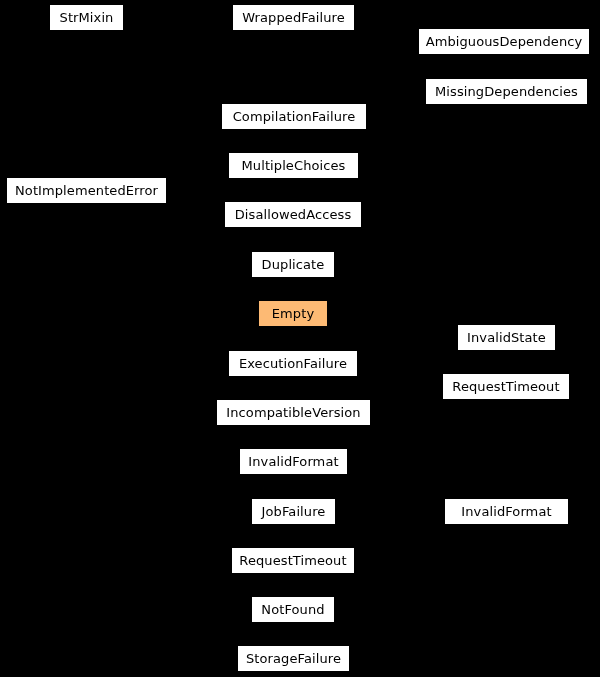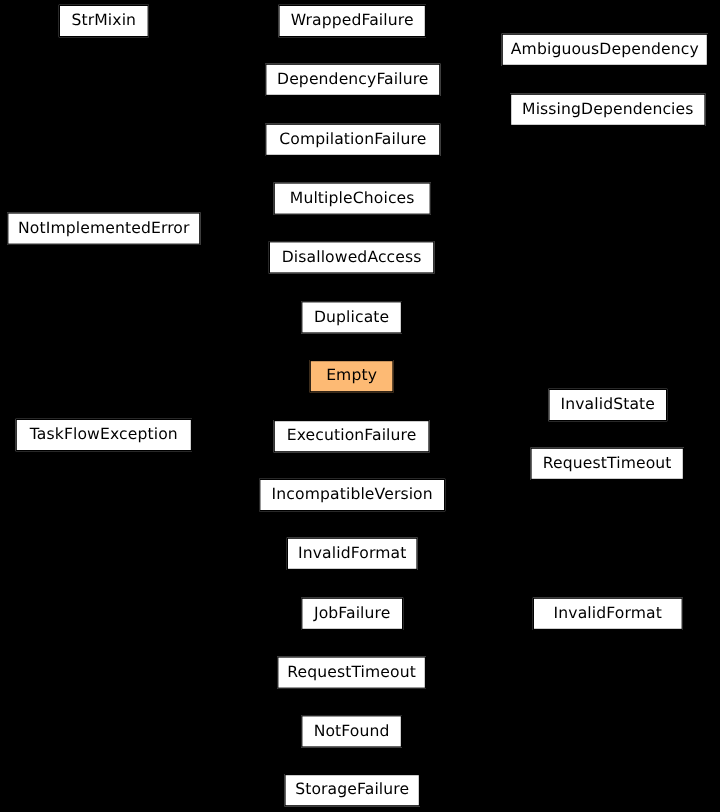--- a/index.html
+++ b/index.html
@@ -42,23 +42,20 @@
 <div id="diagram" style="width: 600px; height: 677px; background: rgb(0, 0, 0);">
     <div class="node" style="left: 49px; top: 4px; width: 75px; height: 27px; background: rgb(255, 255, 255); border-color: rgb(0, 0, 0); color: rgb(0, 0, 0);">
       <span class="node-label">StrMixin</span>
     </div>
     <div class="node" style="left: 232px; top: 4px; width: 123px; height: 27px; background: rgb(255, 255, 255); border-color: rgb(0, 0, 0); color: rgb(0, 0, 0);">
       <span class="node-label">WrappedFailure</span>
     </div>
     <div class="node" style="left: 418px; top: 28px; width: 172px; height: 27px; background: rgb(255, 255, 255); border-color: rgb(0, 0, 0); color: rgb(0, 0, 0);">
       <span class="node-label">AmbiguousDependency</span>
     </div>
-    <div class="node" style="left: 221px; top: 53px; width: 146px; height: 27px; background: rgb(255, 255, 255); border-color: rgb(0, 0, 0); color: rgb(0, 0, 0);">
-      <span class="node-label">DependencyFailure</span>
-    </div>
     <div class="node" style="left: 425px; top: 78px; width: 163px; height: 27px; background: rgb(255, 255, 255); border-color: rgb(0, 0, 0); color: rgb(0, 0, 0);">
       <span class="node-label">MissingDependencies</span>
     </div>
     <div class="node" style="left: 221px; top: 103px; width: 146px; height: 27px; background: rgb(255, 255, 255); border-color: rgb(0, 0, 0); color: rgb(0, 0, 0);">
       <span class="node-label">CompilationFailure</span>
     </div>
     <div class="node" style="left: 228px; top: 152px; width: 131px; height: 27px; background: rgb(255, 255, 255); border-color: rgb(0, 0, 0); color: rgb(0, 0, 0);">
       <span class="node-label">MultipleChoices</span>
     </div>
     <div class="node" style="left: 6px; top: 177px; width: 161px; height: 27px; background: rgb(255, 255, 255); border-color: rgb(0, 0, 0); color: rgb(0, 0, 0);">
@@ -68,23 +65,20 @@
       <span class="node-label">DisallowedAccess</span>
     </div>
     <div class="node" style="left: 251px; top: 251px; width: 84px; height: 27px; background: rgb(255, 255, 255); border-color: rgb(0, 0, 0); color: rgb(0, 0, 0);">
       <span class="node-label">Duplicate</span>
     </div>
     <div class="node" style="left: 258px; top: 300px; width: 70px; height: 27px; background: #fdba74; border-color: rgb(0, 0, 0); color: rgb(0, 0, 0);">
       <span class="node-label">Empty</span>
     </div>
     <div class="node" style="left: 457px; top: 324px; width: 99px; height: 27px; background: rgb(255, 255, 255); border-color: rgb(0, 0, 0); color: rgb(0, 0, 0);">
       <span class="node-label">InvalidState</span>
-    </div>
-    <div class="node" style="left: 13px; top: 349px; width: 147px; height: 27px; background: rgb(255, 255, 255); border-color: rgb(0, 0, 0); color: rgb(0, 0, 0);">
-      <span class="node-label">TaskFlowException</span>
     </div>
     <div class="node" style="left: 228px; top: 350px; width: 130px; height: 27px; background: rgb(255, 255, 255); border-color: rgb(0, 0, 0); color: rgb(0, 0, 0);">
       <span class="node-label">ExecutionFailure</span>
     </div>
     <div class="node" style="left: 442px; top: 373px; width: 128px; height: 27px; background: rgb(255, 255, 255); border-color: rgb(0, 0, 0); color: rgb(0, 0, 0);">
       <span class="node-label">RequestTimeout</span>
     </div>
     <div class="node" style="left: 216px; top: 399px; width: 155px; height: 27px; background: rgb(255, 255, 255); border-color: rgb(0, 0, 0); color: rgb(0, 0, 0);">
       <span class="node-label">IncompatibleVersion</span>
     </div>

